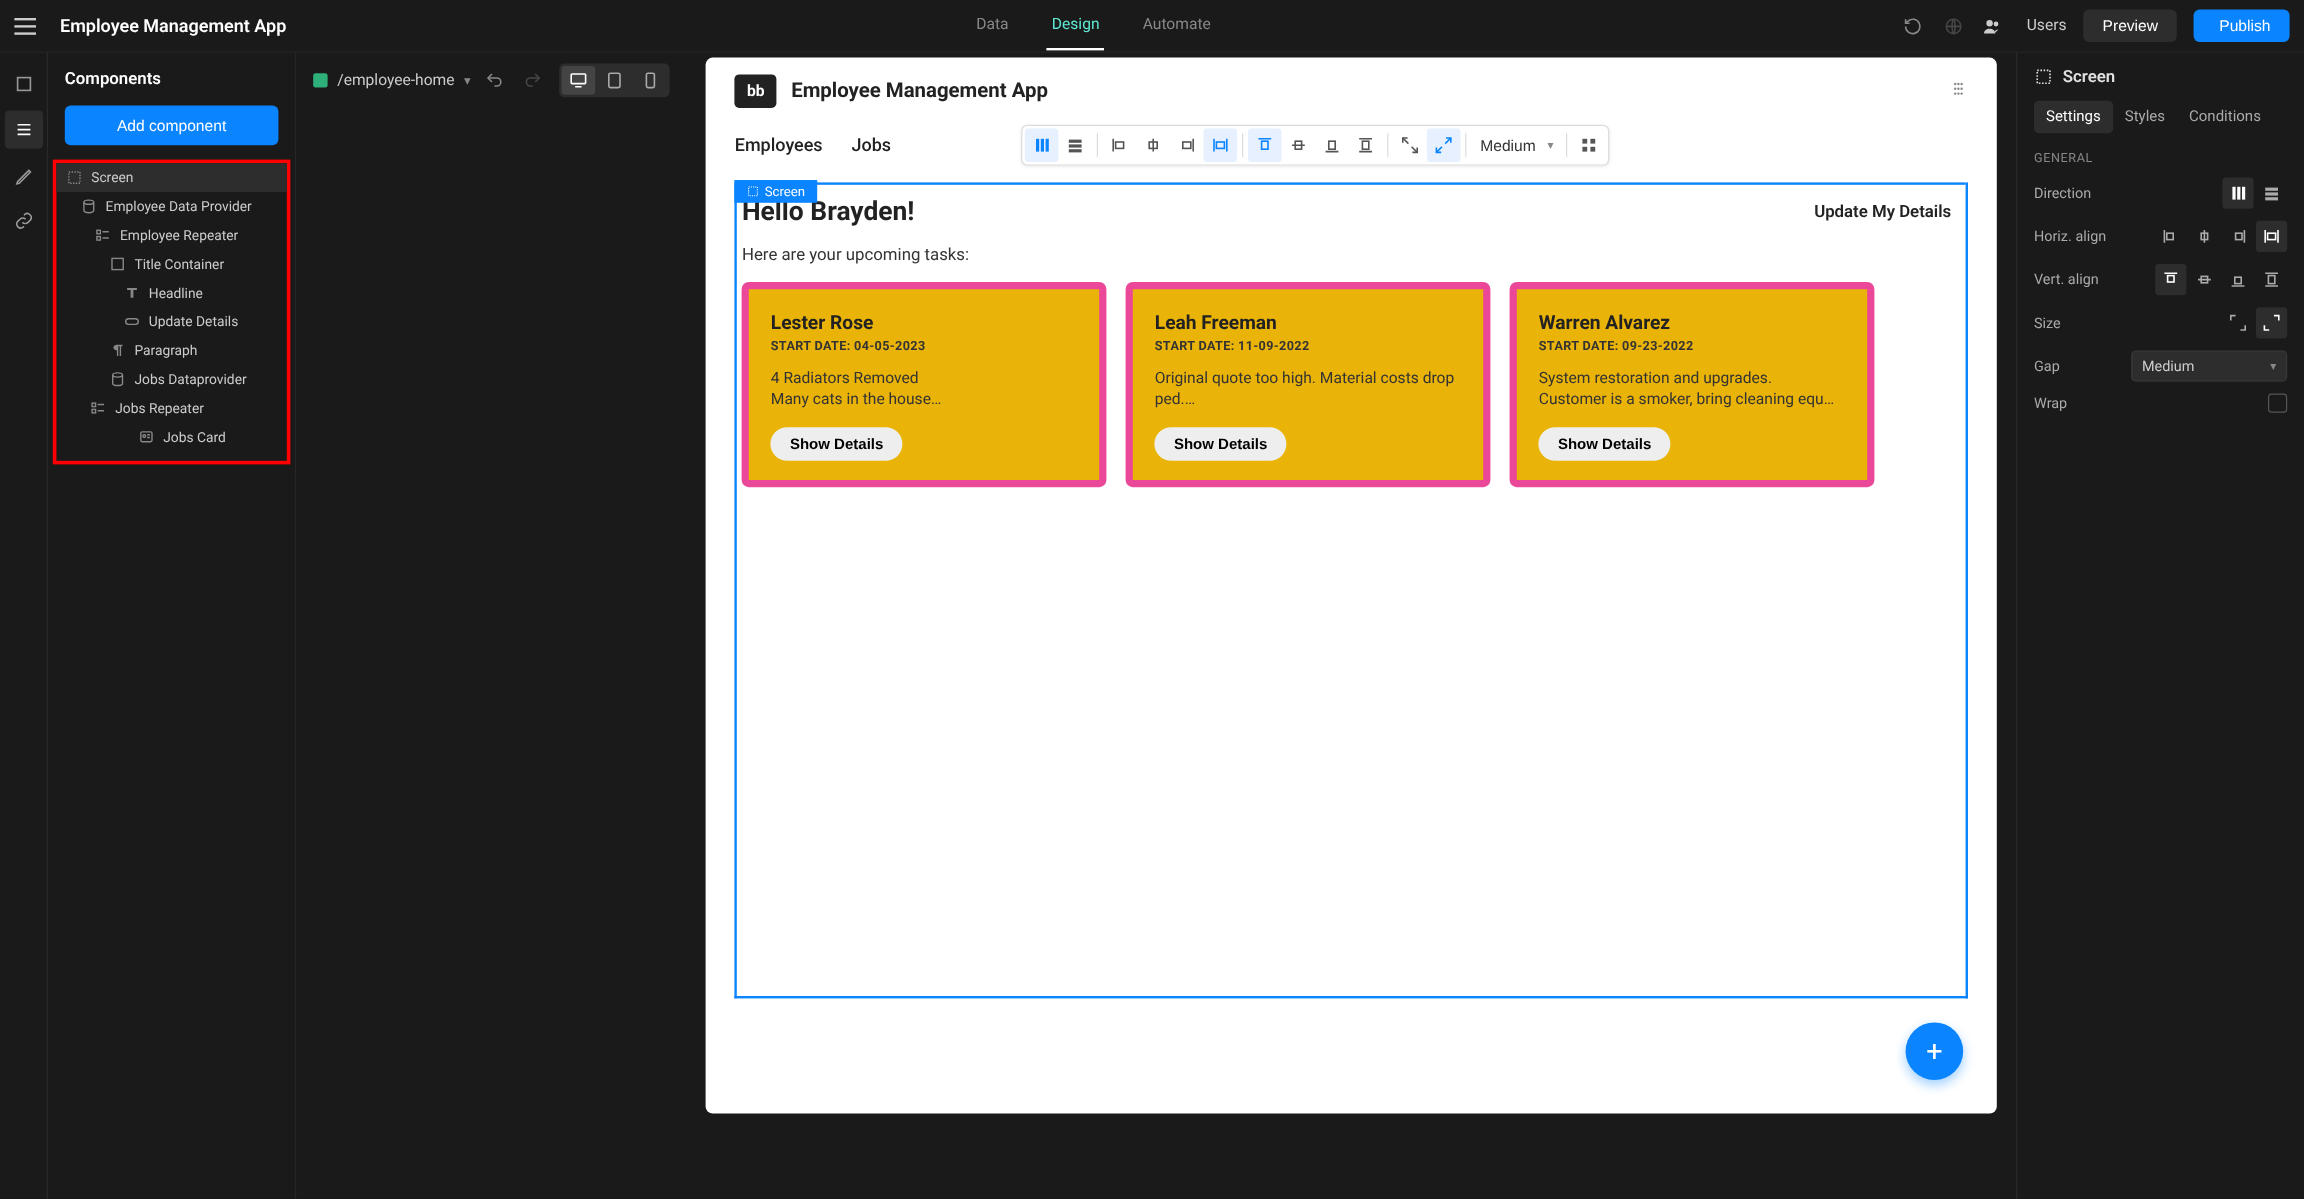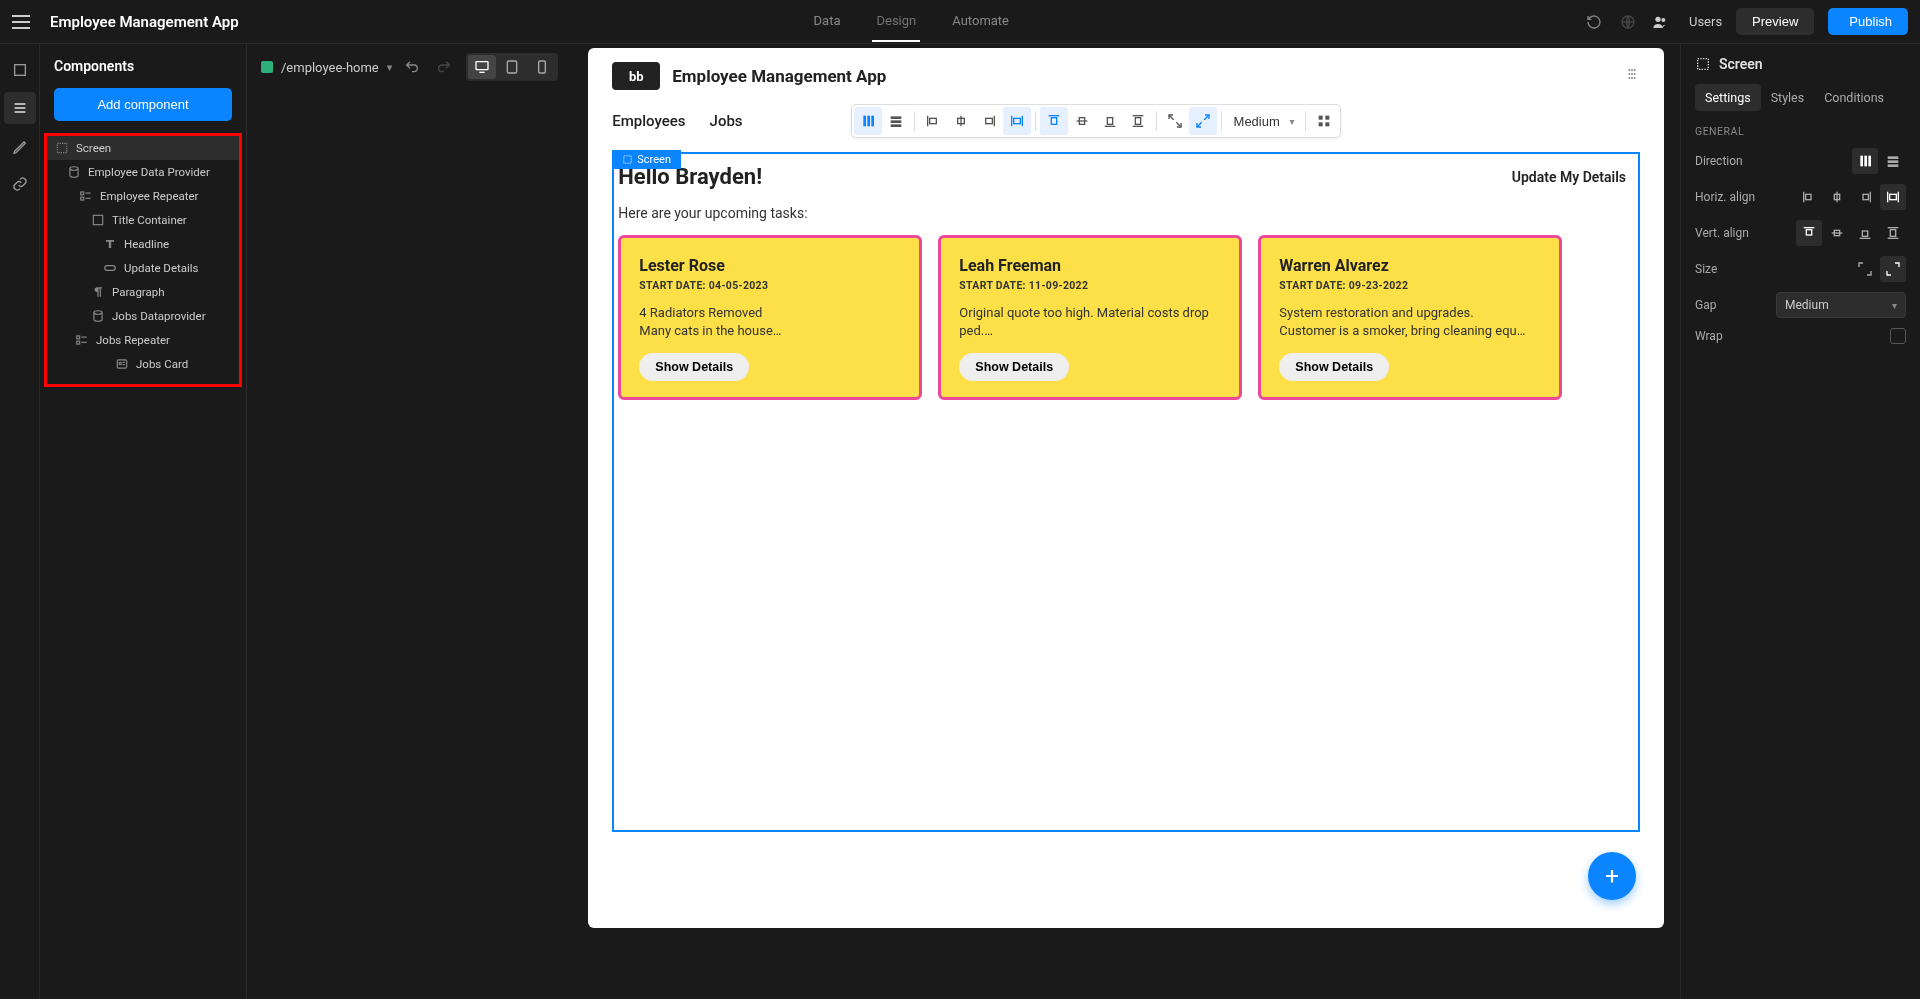--- a/index.html
+++ b/index.html
@@ -17,21 +17,21 @@
   display: flex;
   align-items: center;
   padding: 0 12px;
   border-bottom: 1px solid #2a2a2a;
 }
 .hamburger { width: 18px; height:18px; display:flex; flex-direction:column; justify-content:space-between; cursor:pointer; padding:2px 0;}
 .hamburger span{height:2px;background:#ccc;}
 .app-title { margin-left: 20px; font-weight:600; font-size:15px; color:#fff;}
 .top-tabs { margin-left:auto; margin-right:auto; display:flex; gap:28px;}
 .top-tab { color:#888; font-size:13px; padding:12px 4px; cursor:pointer;}
-.top-tab.active{ color:#737373; border-bottom:2px solid #fff;}
+.top-tab.active{ color:#5eead4; border-bottom:2px solid #fff;}
 .top-right { display:flex; align-items:center; gap:14px;}
 .icon-btn{ width:20px;height:20px;display:flex;align-items:center;justify-content:center;color:#888;cursor:pointer;}
 .users-link{display:flex;align-items:center;gap:21px;color:#ccc;font-size:13px;cursor:pointer;}
 .btn{padding:6px 16px;border-radius:5px;font-size:13px;cursor:pointer;border:none;}
 .btn-preview{background:#2d2d2d;color:#fff;}
 .btn-publish{background:#0a84ff;color:#fff;font-weight:500;padding-left:21px;}
 .main{display:flex;height:calc(999px - 44px);}
 .railbar{width:40px;background:#1a1a1a;border-right:1px solid #2a2a2a;display:flex;flex-direction:column;align-items:center;padding-top:10px;gap:6px;}
 .rail-item{width:32px;height:32px;display:flex;align-items:center;justify-content:center;border-radius:4px;cursor:pointer;color:#999;}
 .rail-item.active{background:#2d2d2d;color:#fff;}
@@ -46,41 +46,41 @@
 .canvas-toolbar{height:46px;display:flex;align-items:center;padding:0 14px;gap:10px;}
 .route-chip{display:flex;align-items:center;gap:8px;font-size:13px;color:#ccc;cursor:pointer;}
 .route-dot{width:12px;height:12px;background:#2db07a;border-radius:2px;}
 .canvas-toolbar-right{margin-left:auto;display:flex;align-items:center;gap:12px;}
 .device-group{display:flex;gap:2px;background:#2d2d2d;border-radius:4px;padding:2px;}
 .device-btn{width:28px;height:24px;display:flex;align-items:center;justify-content:center;border-radius:3px;cursor:pointer;color:#aaa;}
 .device-btn.active{background:#444;color:#fff;}
 .canvas-wrap{flex:1;padding:4px 16px 16px;overflow:auto;}
 .canvas{background:#fff;border-radius:6px;min-height:880px;color:#222;position:relative;}
 .canvas-header{display:flex;align-items:center;padding:14px 24px 8px;gap:12px;}
-.bb-logo{width:48px;height:28px;background:#222;border-radius:4px;display:flex;align-items:center;justify-content:center;color:#fff;font-weight:700;font-size:13px;}
+.bb-logo{width:35px;height:28px;background:#222;border-radius:4px;display:flex;align-items:center;justify-content:center;color:#fff;font-weight:700;font-size:13px;}
 .canvas-title{font-size:17px;font-weight:700;}
 .grip{margin-left:auto;color:#888;cursor:pointer;}
 .canvas-nav{display:flex;align-items:center;gap:24px;padding:6px 24px 14px;}
 .nav-link{font-size:15px;color:#222;font-weight:500;cursor:pointer;}
 .format-toolbar{display:flex;align-items:center;gap:0;background:#fff;border:1px solid #ddd;border-radius:5px;padding:2px;box-shadow:0 1px 3px rgba(0,0,0,0.08);}
 .fmt-btn{width:28px;height:28px;display:flex;align-items:center;justify-content:center;cursor:pointer;border-radius:3px;color:#555;}
 .fmt-btn.active{background:#e6f0ff;color:#0a84ff;}
 .fmt-sep{width:1px;height:20px;background:#ddd;margin:0 4px;}
 .fmt-select{border:none;padding:4px 20px 4px 8px;font-size:13px;color:#333;cursor:pointer;background:transparent;appearance:none;position:relative;}
 .fmt-select-wrap{position:relative;display:flex;align-items:center;}
 .fmt-select-wrap::after{content:"▾";position:absolute;right:6px;color:#888;font-size:10px;pointer-events:none;}
 .screen-frame{margin:0 24px 24px;border:2px solid #0a84ff;border-top:none;position:relative;min-height:680px;}
 .screen-tab{position:absolute;top:-2px;left:-2px;background:#0a84ff;color:#fff;font-size:11px;padding:3px 10px;display:flex;align-items:center;gap:4px;}
 .screen-body{border-top:2px solid #0a84ff;padding:0 4px 24px;}
 .hello-row{display:flex;align-items:center;justify-content:space-between;padding:10px 0 0;}
 .hello{font-size:22px;font-weight:700;}
 .update-link{font-size:14px;font-weight:600;cursor:pointer;padding-right:8px;}
 .subtext{font-size:14px;color:#333;padding:16px 0 14px;}
 .cards{display:flex;gap:16px;padding:0 0;}
-.card{flex:0 0 304px;border:3px solid #ec4899;border-radius:6px;padding:18px 18px 16px;background:#fde047;}
+.card{flex:0 0 304px;border:6px solid #ec4899;border-radius:6px;padding:18px 18px 16px;background:#eab308;}
 .card-name{font-size:16px;font-weight:700;margin-bottom:4px;}
 .card-date{font-size:10.5px;font-weight:700;letter-spacing:0.3px;color:#333;margin-bottom:12px;}
 .card-body{font-size:13px;color:#333;line-height:1.35;margin-bottom:14px;min-height:34px;}
 .card-btn{background:#eee;border:none;border-radius:16px;padding:7px 16px;font-size:12.5px;font-weight:600;cursor:pointer;}
 .fab{position:absolute;right:28px;bottom:28px;width:48px;height:48px;border-radius:50%;background:#0a84ff;display:flex;align-items:center;justify-content:center;color:#fff;font-size:24px;cursor:pointer;box-shadow:0 4px 10px rgba(10,132,255,0.4);}
 .rightpanel{width:240px;background:#1a1a1a;border-left:1px solid #2a2a2a;padding:12px 14px;}
 .rp-header{display:flex;align-items:center;gap:8px;font-size:14px;font-weight:600;margin-bottom:12px;}
 .rp-tabs{display:flex;gap:0;margin-bottom:14px;}
 .rp-tab{padding:6px 10px;font-size:12.5px;color:#aaa;cursor:pointer;border-radius:4px;}
 .rp-tab.active{background:#2d2d2d;color:#fff;}

